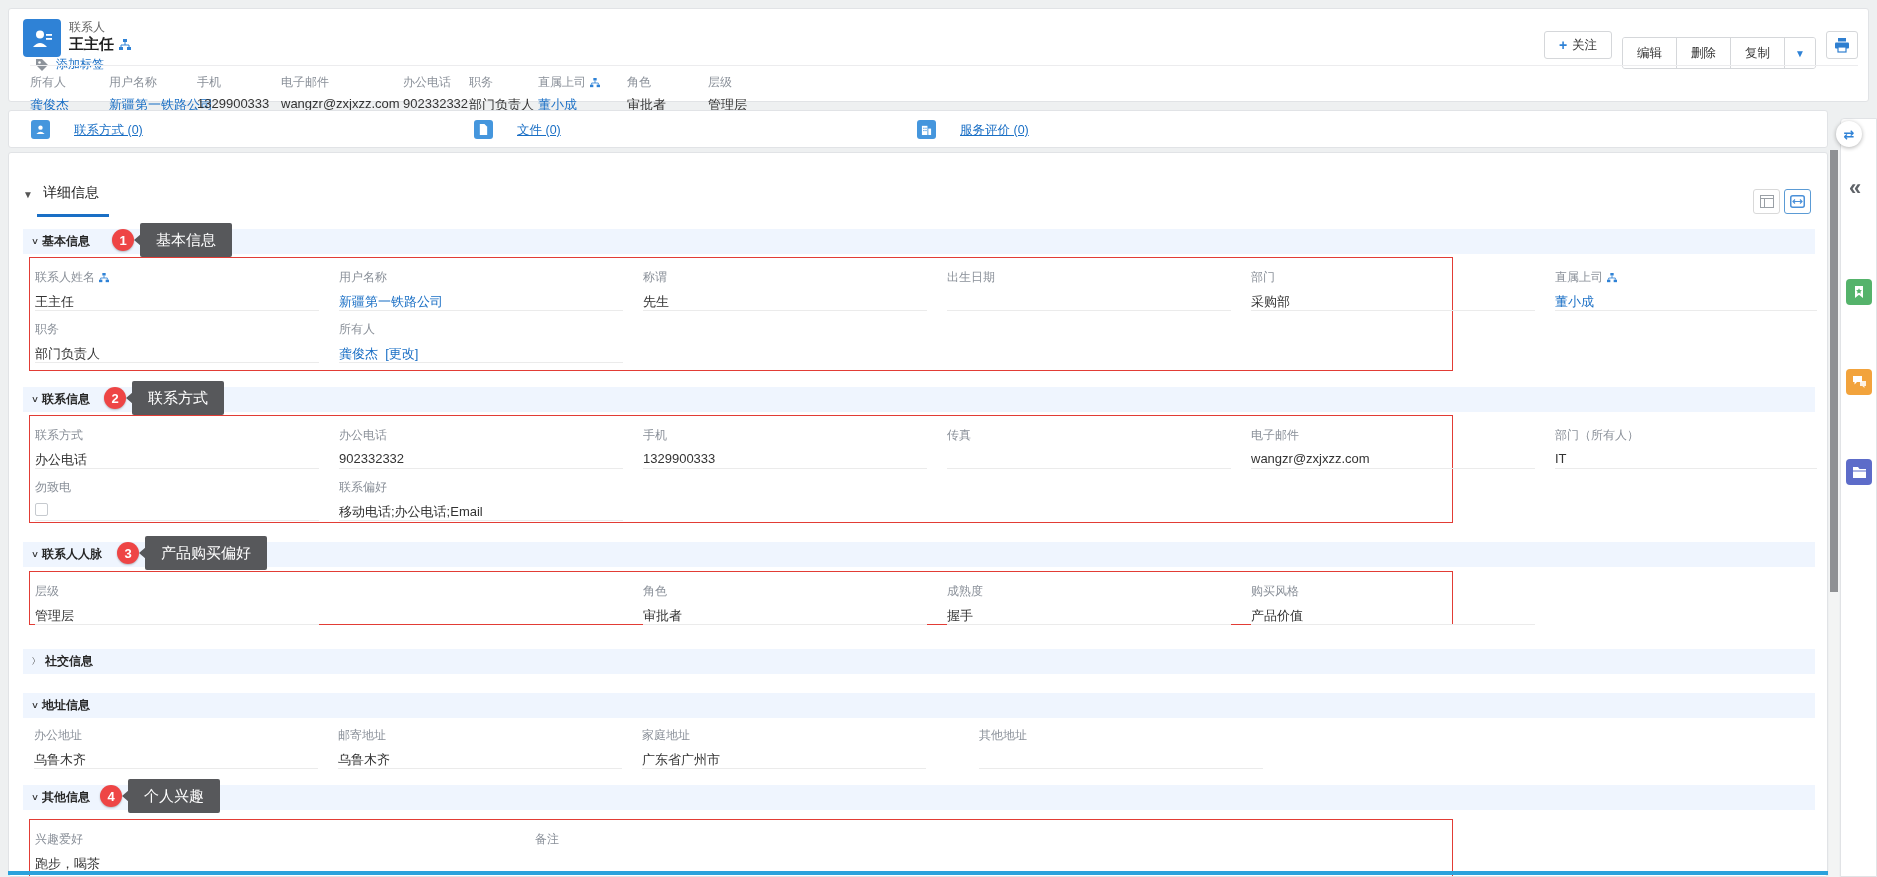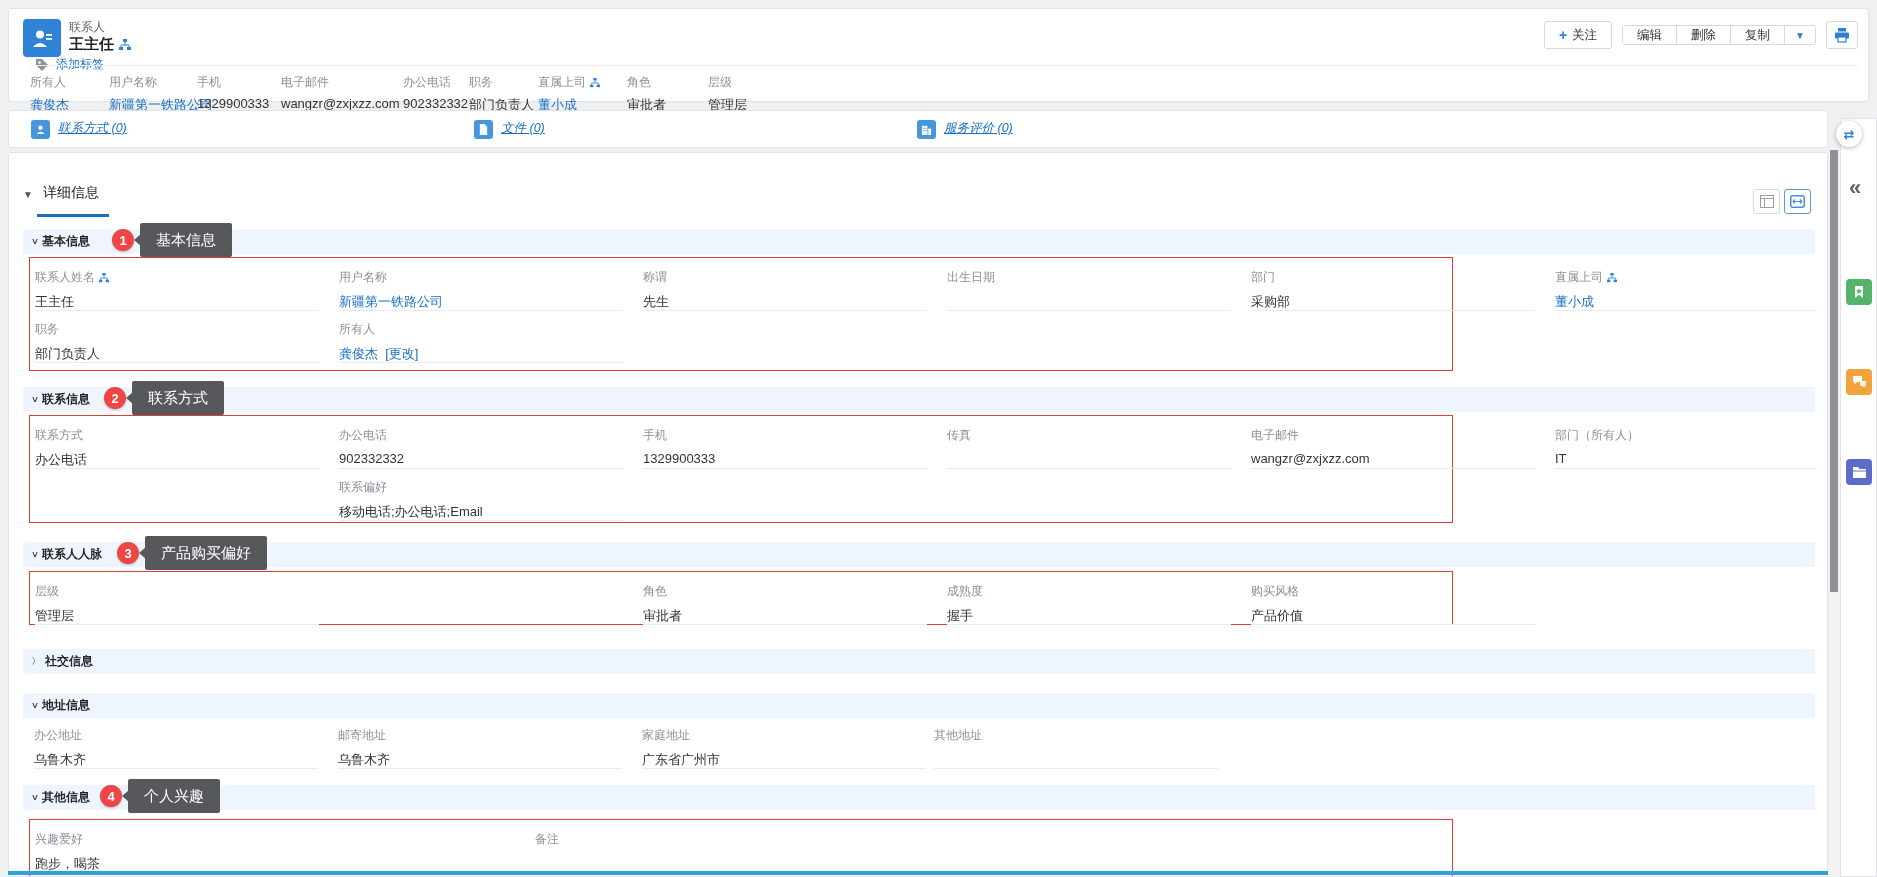--- a/index.html
+++ b/index.html
@@ -16,34 +16,34 @@
   .top-card { left:8px; top:8px; width:1861px; height:94px; }
   .avatar { position:absolute; left:14px; top:10px; width:38px; height:38px; background:#2f82d6; border-radius:4px; display:flex; align-items:center; justify-content:center; }
   .entity-type { position:absolute; left:60px; top:10px; font-size:12px; color:#666; }
   .contact-name-row { position:absolute; left:60px; top:26px; display:flex; align-items:center; gap:5px; }
   .contact-name { font-size:15px; font-weight:bold; color:#1f1f1f; }
   .tag-row { position:absolute; left:26px; top:47px; display:flex; align-items:center; gap:7px; }
   .tag-link { font-size:12px; color:#1a6fc5; text-decoration:none; cursor:pointer; }
   .actions { position:absolute; right:10px; top:12px; display:flex; align-items:center; gap:10px; }
   .btn { height:28px; background:#fff; border:1px solid #d5d7da; border-radius:3px; font-size:12.5px; color:#333; display:flex; align-items:center; justify-content:center; padding:0 14px; cursor:pointer; white-space:nowrap; }
   .btn-follow .plus { color:#2f82d6; font-weight:bold; margin-right:5px; font-size:14px; }
-  .btn-group { display:flex; height:20px; border:1px solid #d5d7da; border-radius:3px; overflow:hidden; }
+  .btn-group { display:flex; height:32px; border:1px solid #d5d7da; border-radius:3px; overflow:hidden;margin-top:16px; }
   .btn-group .seg { padding:0 14px; display:flex; align-items:center; font-size:12.5px; color:#333; cursor:pointer; background:#fff; }
   .btn-group .seg + .seg { border-left:1px solid #d5d7da; }
   .btn-group .caret-seg { padding:0 10px; color:#2f82d6; font-size:10px; }
   .btn-icon { width:32px; height:28px; padding:0; }
   .summary-row { position:absolute; left:21px; top:56px; right:10px; border-top:1px solid #ececee; display:flex; padding-top:8px; }
   .sum-item { display:flex; flex-direction:column; }
   .sum-label { font-size:12px; color:#8a9099; display:flex; align-items:center; gap:4px; white-space:nowrap; }
   .sum-value { font-size:13px; color:#333; margin-top:5px; white-space:nowrap; }
   .link { color:#1a6fc5 !important; cursor:pointer; }
 
   
   .tab-card { left:8px; top:110px; width:1820px; height:38px; }
-  .rel-tab { position:absolute; top:9px; display:flex; align-items:flex-start; gap:8px; cursor:pointer;font-style:italic; }
+  .rel-tab { position:absolute; top:9px; display:flex; align-items:flex-end; gap:24px; cursor:pointer; }
   .rel-tab-icon { width:19px; height:19px; border-radius:3px; background:#4596dd; display:flex; align-items:center; justify-content:center; }
   .rel-tab-label { font-size:12.5px; color:#1a6fc5; text-decoration:underline; }
 
   
   .scrollbar { position:absolute; left:1829px; top:150px; width:10px; height:727px; background:#f3f4f4; }
   .scroll-thumb { position:absolute; left:1px; top:0; width:8px; height:442px; background:#8f9194; }
 
   
   .right-rail { position:absolute; left:1840px; top:118px; width:37px; height:759px; background:#fff; border:1px solid #e1e3e6; border-radius:4px 0 0 0; }
   .collapse-icon { position:absolute; left:8px; top:58px; font-size:22px; color:#5f6368; font-weight:bold; cursor:pointer; line-height:1; }
@@ -316,20 +316,24 @@
       <div class="f-value"></div>
     </div>
     <div class="f" style="left:1221px;top:11px">
       <div class="f-label">电子邮件</div>
       <div class="f-value">wangzr@zxjxzz.com</div>
     </div>
     <div class="f" style="left:1525px;top:11px;width:262px">
       <div class="f-label">部门（所有人）</div>
       <div class="f-value">IT</div>
     </div>
+    <div class="f" style="left:5px;top:63px">
+      <div class="f-label">勿致电</div>
+      <span class="checkbox"></span>
+    </div>
     <div class="f" style="left:309px;top:63px">
       <div class="f-label">联系偏好</div>
       <div class="f-value">移动电话;办公电话;Email</div>
     </div>
   </div>
 
   <div class="sec-bar" style="top:389px">
     <span class="sec-caret">∨</span>
     <span class="sec-title">联系人人脉</span>
   </div>
@@ -367,21 +371,21 @@
       <div class="f-value">乌鲁木齐</div>
     </div>
     <div class="f" style="left:329px;top:0">
       <div class="f-label">邮寄地址</div>
       <div class="f-value">乌鲁木齐</div>
     </div>
     <div class="f" style="left:633px;top:0">
       <div class="f-label">家庭地址</div>
       <div class="f-value">广东省广州市</div>
     </div>
-    <div class="f" style="left:925px;top:0">
+    <div class="f" style="left:970px;top:0">
       <div class="f-label">其他地址</div>
       <div class="f-value"></div>
     </div>
   </div>
 
   <div class="sec-bar" style="top:632px">
     <span class="sec-caret">∨</span>
     <span class="sec-title">其他信息</span>
   </div>
   <div class="redbox" style="top:666px;height:59px">

